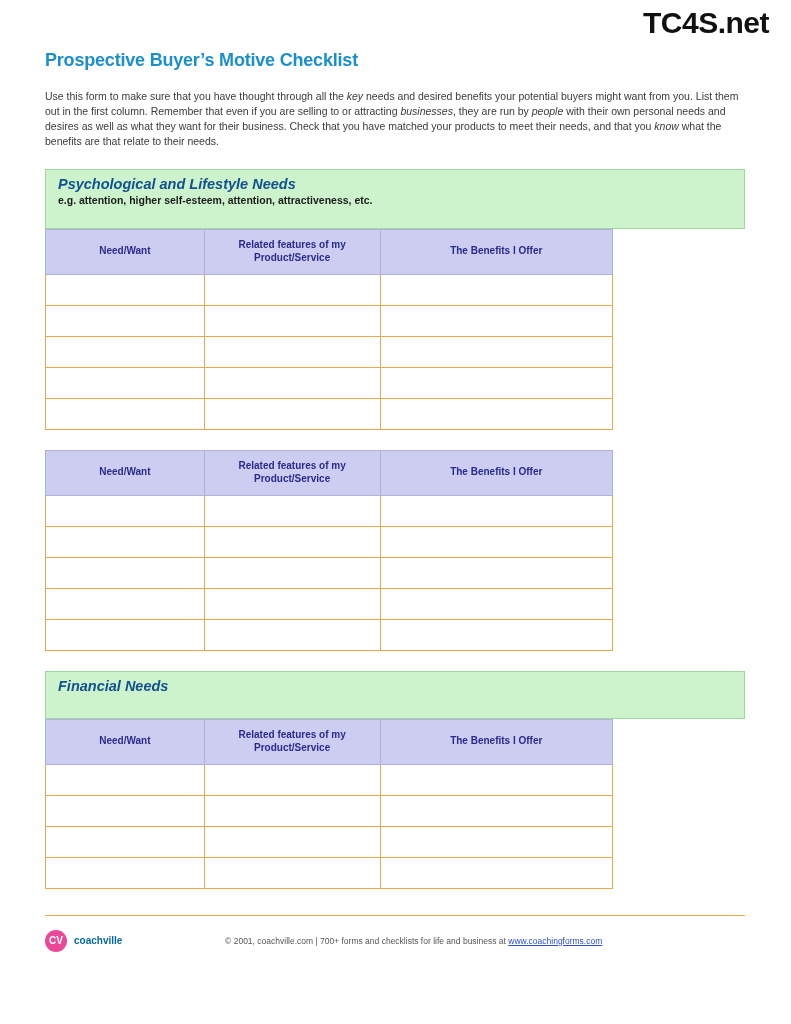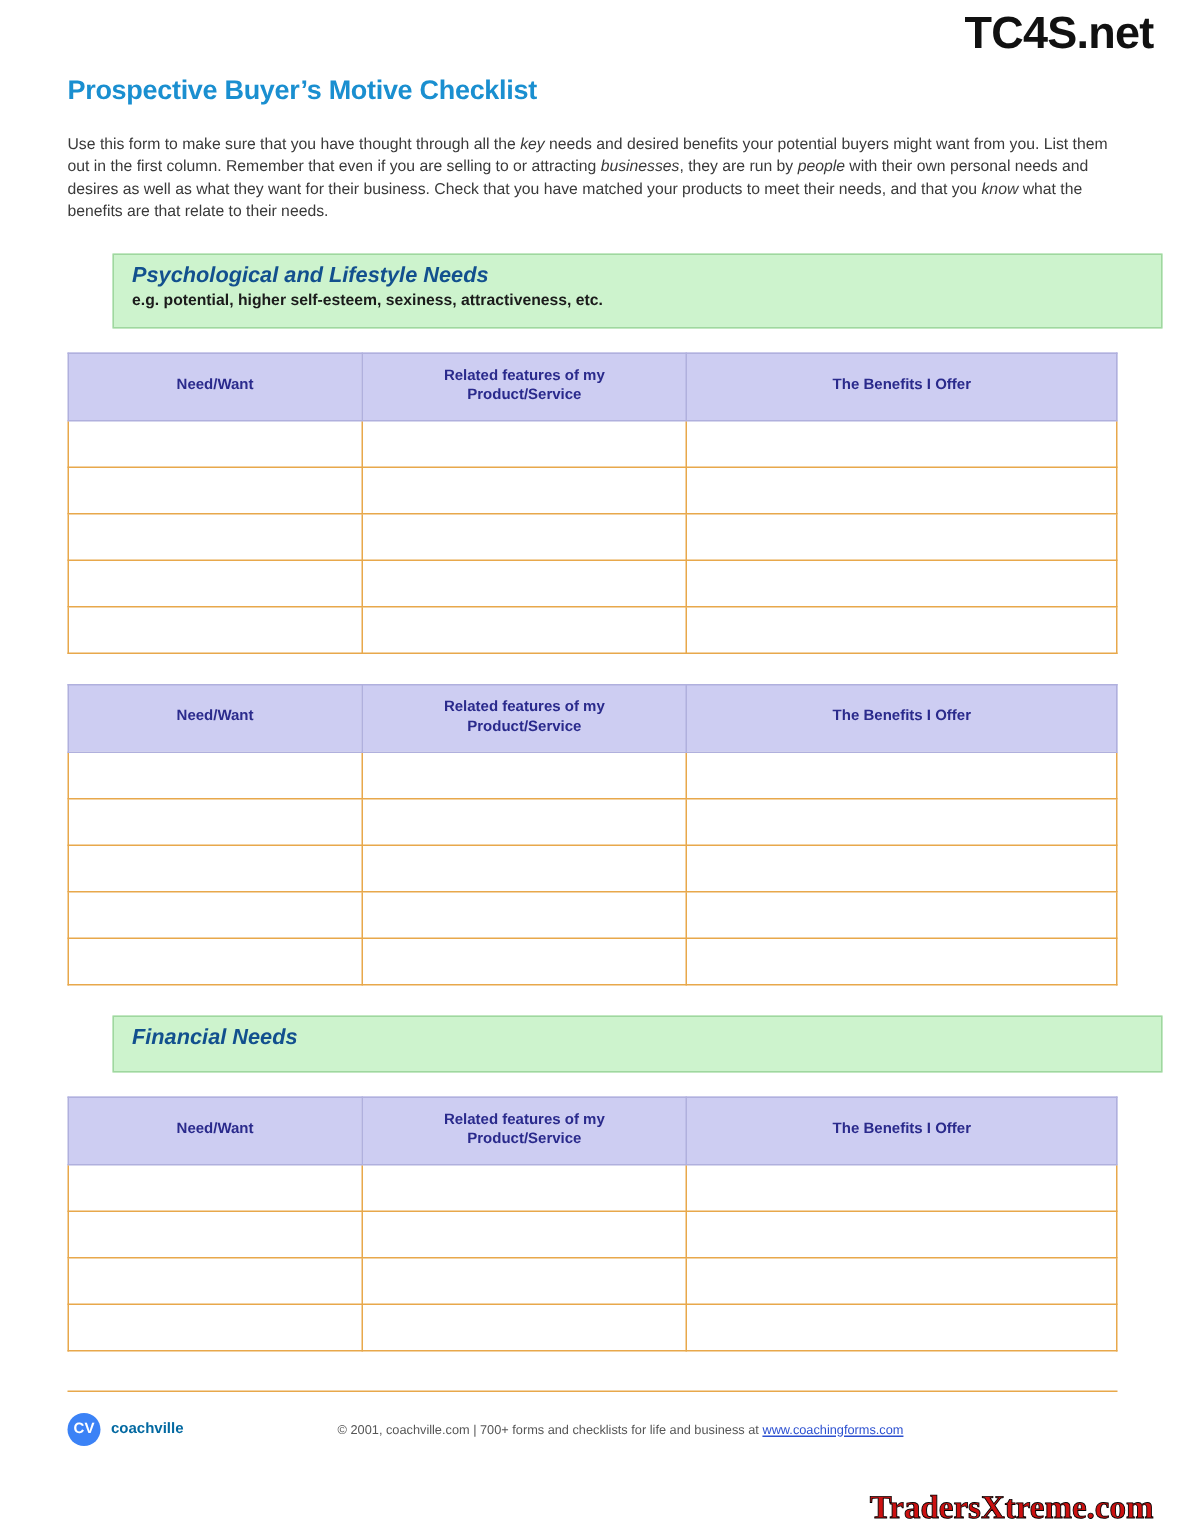--- a/index.html
+++ b/index.html
@@ -52,45 +52,44 @@
     color: #3a3a3a;
     width: 700px;
   }
   .intro em { font-style: italic; }
 
   
   .section { margin-top: 20px; }
   .section-header {
     background: #cdf3cd;
     border: 1px solid #9fd79f;
-    padding: 6px 12px 12px 12px;
+    padding: 6px 12px 22px 12px;
     width: 700px;
     box-sizing: border-box;
-    margin-left: 30px;
   }
   .section-title {
     font-size: 14.5px;
     font-style: italic;
     font-weight: bold;
     color: #12508e;
     margin: 0 0 2px 0;
   }
   .section-sub {
     font-size: 10.5px;
     font-weight: bold;
     color: #1b1b1b;
     margin: 0;
   }
 
   
   table.grid {
     border-collapse: collapse;
-    width: 700px;
+    width: 568px;
     table-layout: fixed;
-    margin-top: 16px;
+    margin-top: 0;
   }
   table.grid th {
     background: #cdcdf2;
     border: 1px solid #b0b0dd;
     color: #2a2a8c;
     font-size: 10px;
     font-weight: bold;
     text-align: center;
     padding: 7px 4px;
     line-height: 1.25;
@@ -117,21 +116,21 @@
   }
   .footer {
     width: 700px;
     margin-top: 14px;
     display: flex;
     align-items: center;
   }
   .cv-badge {
     width: 22px; height: 22px;
     border-radius: 50%;
-    background: #3b82f6;
+    background: #ec4899;
     color: #ffffff;
     font-size: 10px;
     font-weight: bold;
     display: flex;
     align-items: center;
     justify-content: center;
     flex: 0 0 auto;
   }
   .cv-word {
     margin-left: 7px;
@@ -189,21 +188,21 @@
 
   <div class="top-brand">TC4S.net</div>
 
   <h1 class="doc-title">Prospective Buyer’s Motive Checklist</h1>
 
   <p class="intro"><span>Use this form to make sure that you have thought through all the </span><em>key</em><span> needs and desired benefits your potential buyers might want from you.  List them out in the first column.  Remember that even if you are selling to or attracting </span><em>businesses</em><span>, they are run by </span><em>people</em><span> with their own personal needs and desires as well as what they want for their business.  Check that you have matched your products to meet their needs, and that you </span><em>know</em><span> what the benefits are that relate to their needs.</span></p>
 
   <div class="section">
     <div class="section-header">
       <div class="section-title">Psychological and Lifestyle Needs</div>
-      <div class="section-sub">e.g. potential, higher self-esteem, sexiness, attractiveness, etc.</div>
+      <div class="section-sub">e.g. attention, higher self-esteem, attention, attractiveness, etc.</div>
     </div>
     <table class="grid">
       <colgroup>
           <col class="c1">
           <col class="c2">
           <col class="c3">
         </colgroup>
       <thead>
         <tr>
           <th>Need/Want</th>
@@ -337,15 +336,14 @@
   </div>
 
   <div class="footer-rule"></div>
 
   <div class="footer">
     <div class="cv-badge">CV</div>
     <div class="cv-word">coachville</div>
     <div class="footer-note"><span>© 2001, coachville.com | 700+ forms and checklists for life and business at </span><a href="#">www.coachingforms.com</a></div>
   </div>
 
-  <div class="wm-bottom">TradersXtreme.com</div>
 
 </div>
 
 </body></html>

